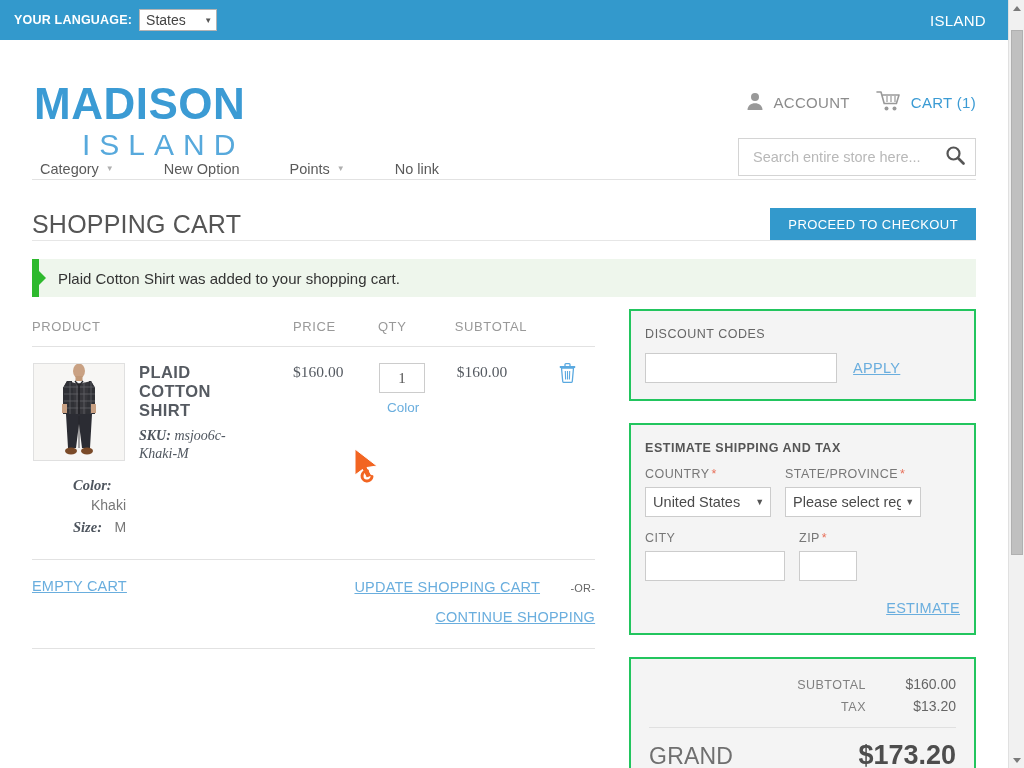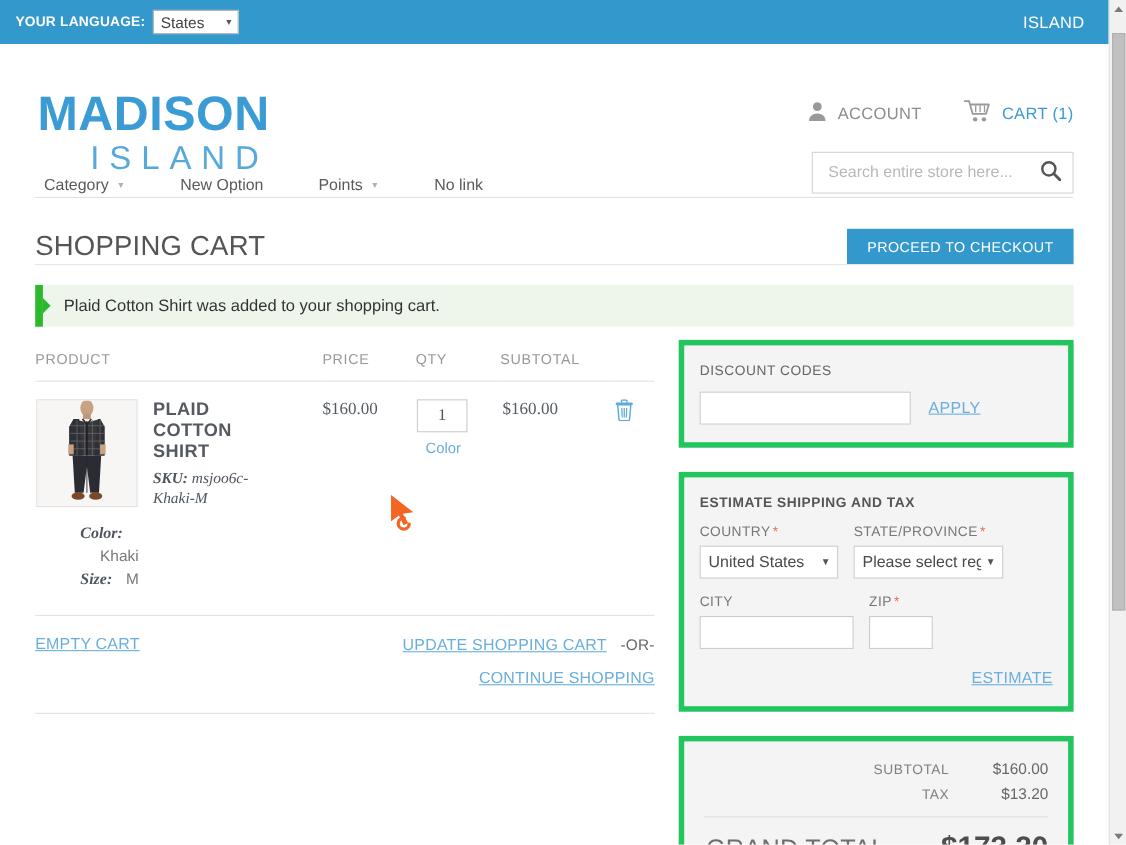--- a/index.html
+++ b/index.html
@@ -87,21 +87,21 @@
     letter-spacing: 9px;
     display: block;
     margin-top: 4px;
     margin-left: 48px;
   }
   .header-links {
     position: absolute;
     right: 32px; top: 50px;
     display: flex;
     align-items: center;
-    gap: 38px;
+    gap: 26px;
   }
   .hlink {
     display: flex;
     align-items: center;
     gap: 9px;
     font-size: 15px;
     letter-spacing: 0.3px;
   }
   .hlink.account { color: #8c8c8c; }
   .hlink.cart { color: #3b9bd4; }
@@ -331,33 +331,34 @@
   .link-btn {
     color: #6aaede;
     text-decoration: underline;
     font-size: 14.5px;
     letter-spacing: 0.2px;
     cursor: pointer;
   }
   .actions-right { text-align: right; }
   .actions-right .or {
     color: #666;
-    font-size: 14px;
-    margin-left: 8px;
+    font-size: 11px;
+    margin-left: 26px;
     text-decoration: none;
     letter-spacing: 0.2px;
   }
   .actions-right .row2 { margin-top: 12px; }
 
   
   .panel {
     background: #f4f4f4;
-    border: 5px solid #22c55e;
+    border: 2px solid #22c55e;
     padding: 16px 14px 16px 14px;
     margin-bottom: 22px;
+    margin-left: 12px;
   }
   .panel h3 {
     margin: 0 0 12px 0;
     font-size: 12.5px;
     color: #666666;
     letter-spacing: 0.5px;
     font-weight: normal;
     text-transform: uppercase;
   }
   .panel h3.bold { font-weight: bold; color: #555; }

